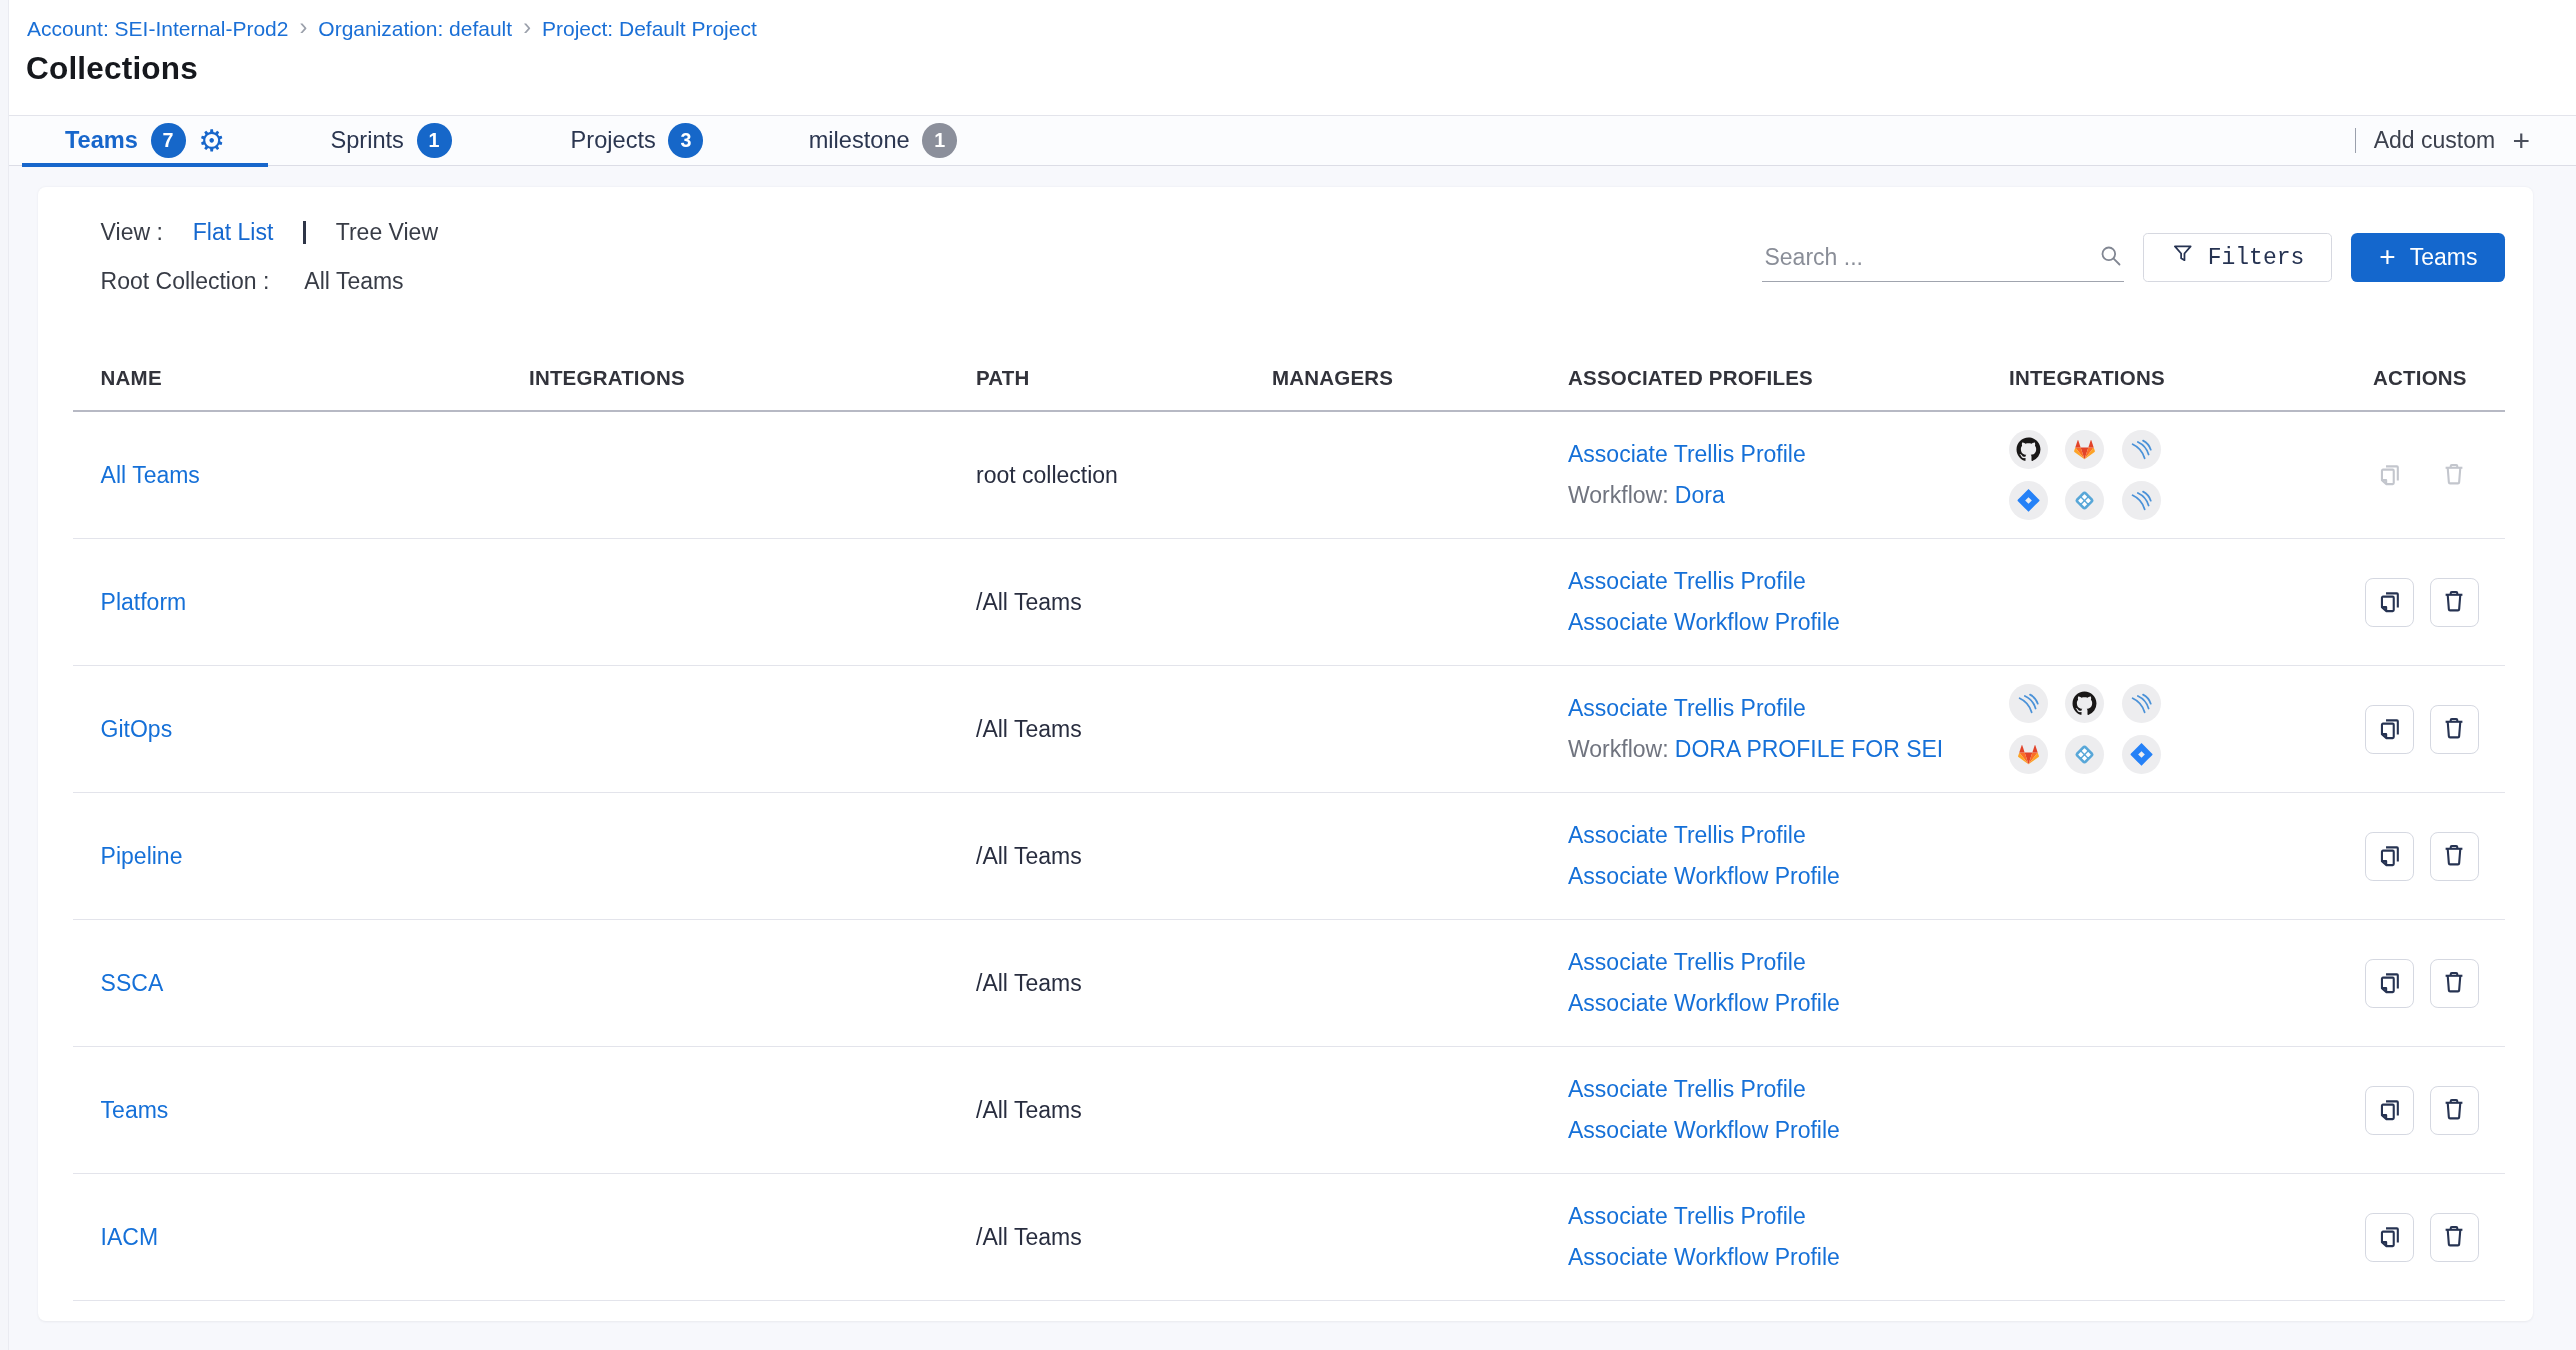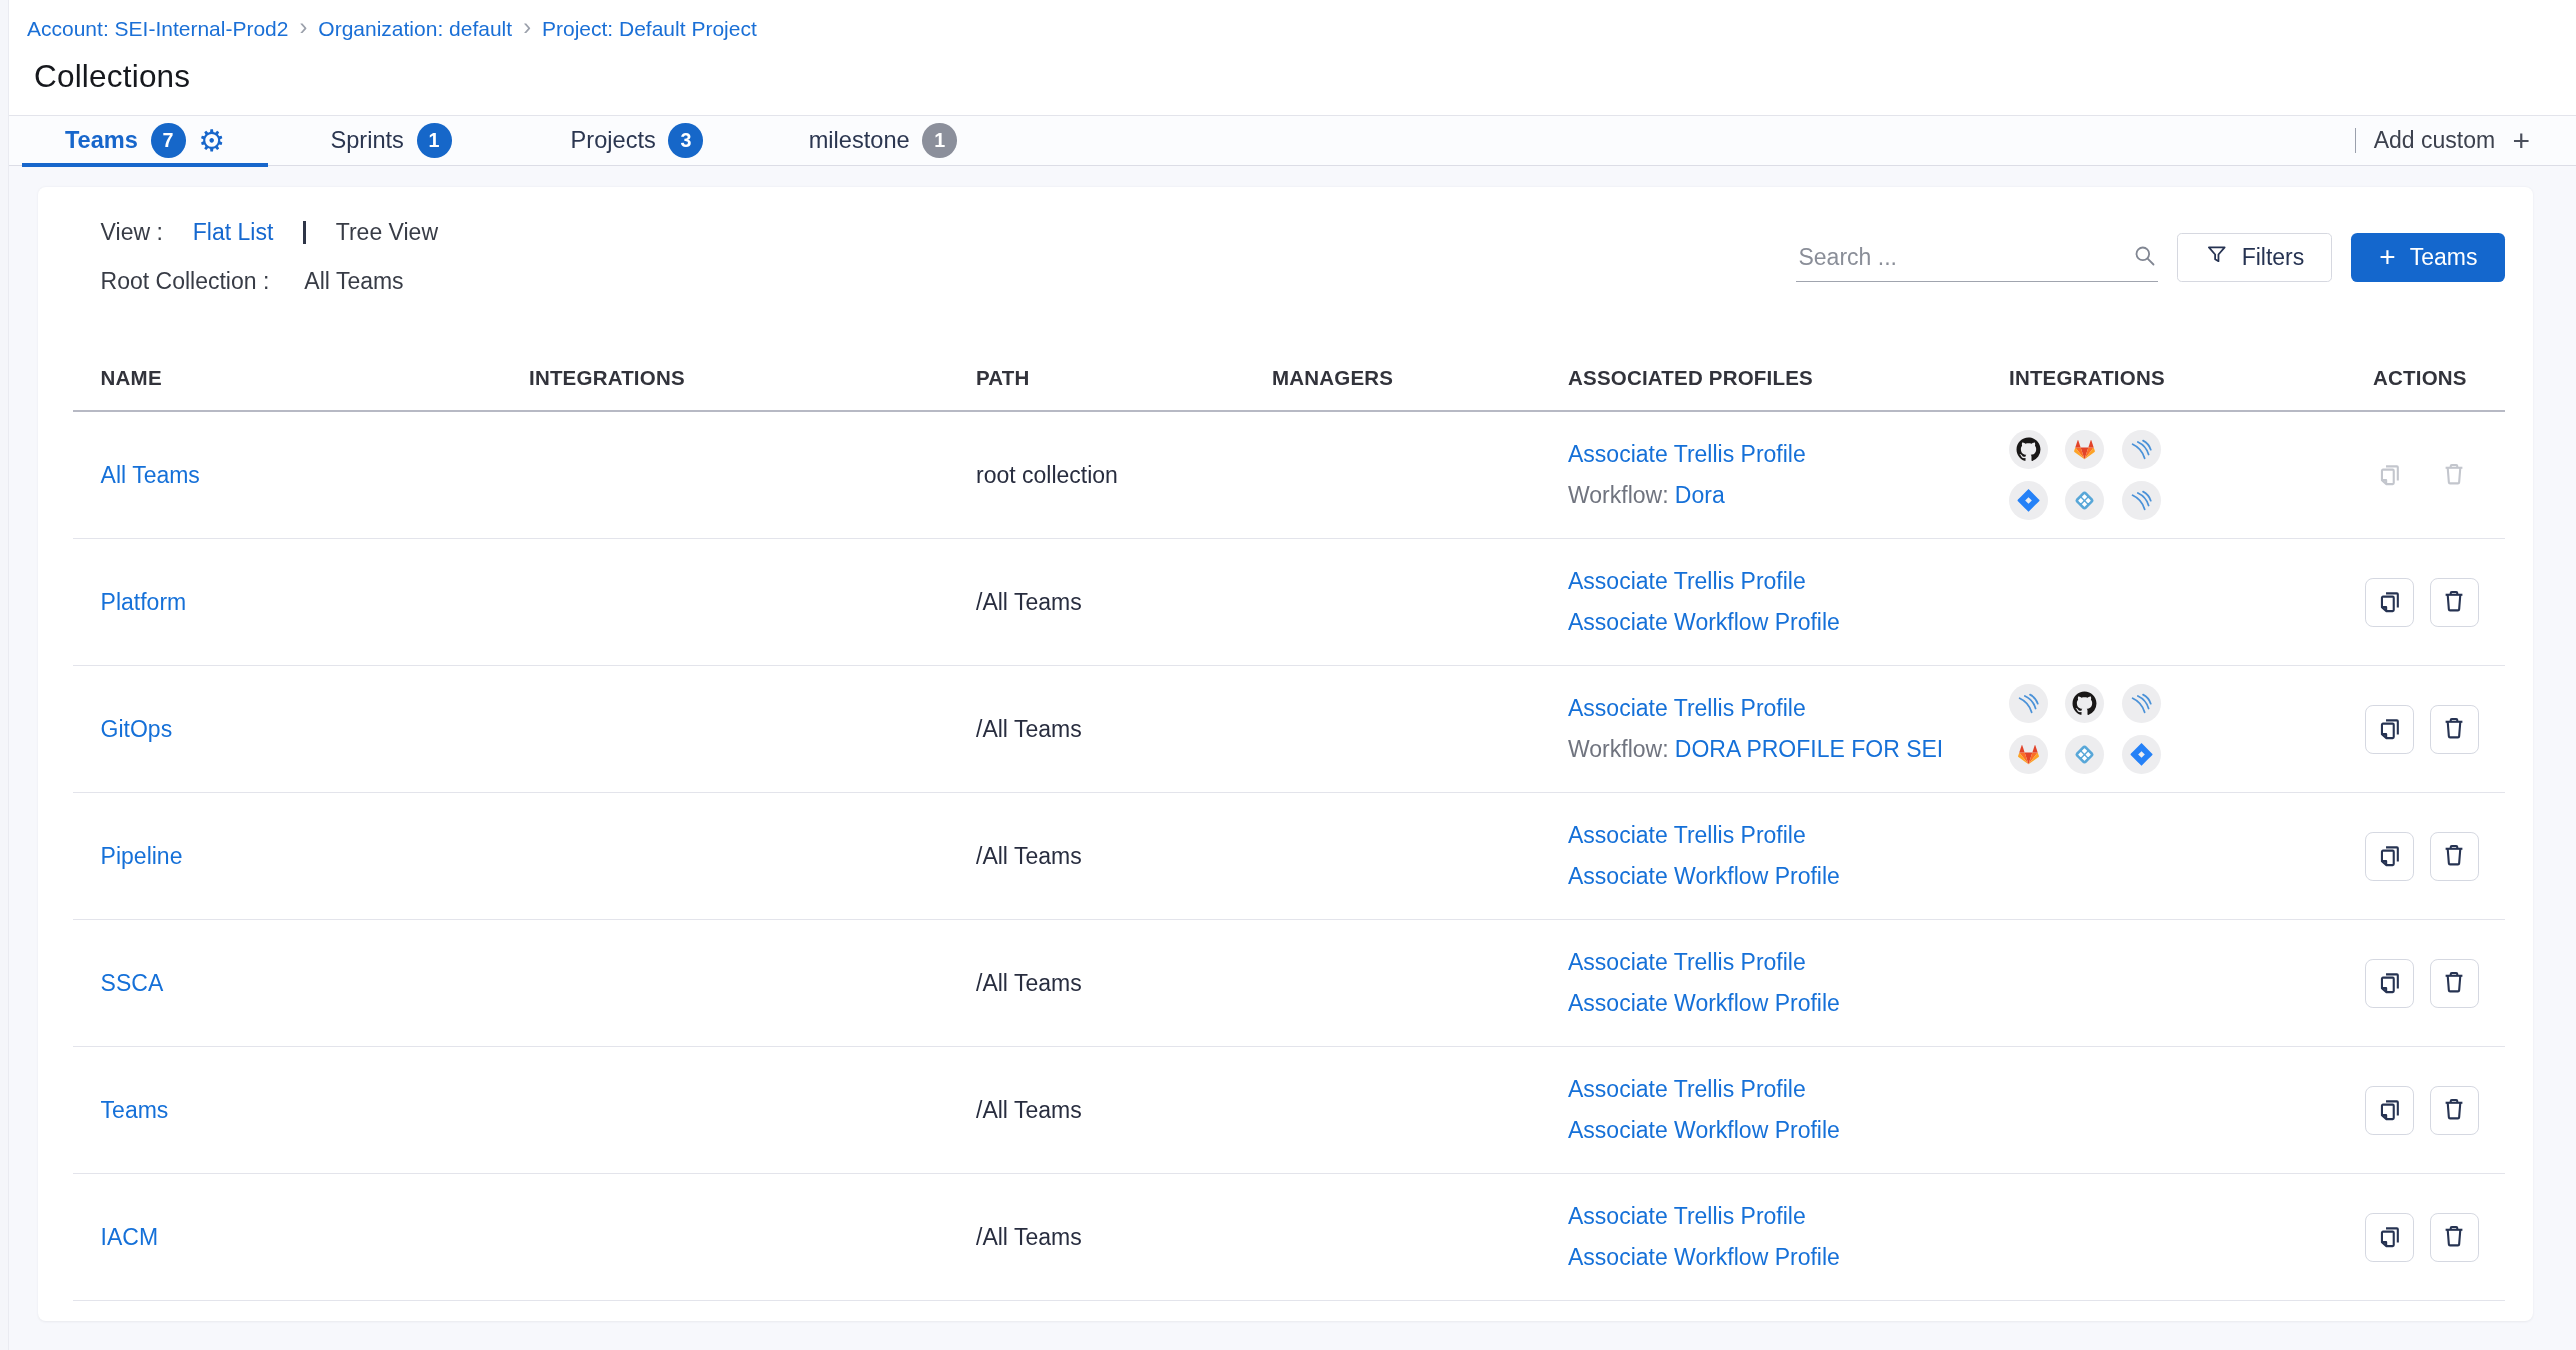--- a/index.html
+++ b/index.html
@@ -12,21 +12,21 @@
   a{text-decoration:none;cursor:pointer;}
 
   
   .rail{position:absolute;left:0;top:0;bottom:0;width:7.9px;background:#f5f6fa;border-right:0.8px solid #eaebf1;z-index:6;}
 
   
   .header-band{position:absolute;top:0;left:0;right:0;height:115px;background:#ffffff;z-index:1;}
   .breadcrumb{position:absolute;left:27px;top:17.3px;display:flex;align-items:center;gap:11px;font-size:21px;}
   .bc-link{color:#1a6fd6;}
   .bc-sep{color:#9ba0ab;font-size:23.6px;line-height:1;transform:translateY(-1.6px);}
-  .page-title{position:absolute;left:26px;top:50px;margin:8px;font-size:31.5px;font-weight:400;color:#16181d;letter-spacing:0.2px;}
+  .page-title{position:absolute;left:26px;top:50px;margin:0;font-size:31.5px;font-weight:700;color:#16181d;letter-spacing:0.2px;}
 
   
   .tabstrip{position:absolute;top:115px;left:0;right:0;height:49px;background:#fbfcfe;
     border-top:0.8px solid #e3e4eb;border-bottom:1.6px solid #dcdde6;display:flex;align-items:center;padding-left:22px;z-index:2;}
   .tab{width:246px;height:100%;display:flex;justify-content:center;align-items:center;gap:12.6px;position:relative;cursor:pointer;}
   .tab-label{font-size:23.6px;color:#2b3650;font-weight:500;}
   .tab.active .tab-label{color:#1766cb;font-weight:600;}
   .tab.active::after{content:"";position:absolute;left:0;right:0;bottom:-1.6px;height:3.9px;background:#1766cb;}
   .badge{min-width:35px;height:35px;padding:0 4.7px;box-sizing:border-box;border-radius:17.3px;display:flex;align-items:center;justify-content:center;color:#fff;font-size:19.7px;font-weight:600;}
   .badge.blue{background:#1667c9;}
@@ -45,21 +45,21 @@
   .view-line{display:flex;align-items:center;gap:30px;height:28px;}
   .view-bar{width:2.4px;height:23.6px;background:#2e3547;}
   .flat-list{color:#1568cf;font-weight:500;}
   .root-line{display:flex;align-items:center;gap:35px;height:28px;margin-top:21px;}
 
   .search-block{position:absolute;right:0;top:46px;display:flex;align-items:center;gap:19px;}
   .search-wrap{width:362px;height:47px;border-bottom:1.6px solid #a0a4ae;display:flex;align-items:center;gap:4px;}
   .search-input{flex:1;border:none;outline:none;background:transparent;font-size:23px;color:#4c505b;font-family:"Liberation Sans",sans-serif;}
   .search-input::placeholder{color:#8a8e98;}
   .btn-filters{height:49px;padding:0 27px;border:1.6px solid #d6d8e0;border-radius:4.7px;background:#fff;color:#263352;
-    font-size:23px;display:flex;align-items:center;gap:12.6px;cursor:pointer;font-family:Liberation Sans, sans-serif;}
+    font-size:23px;display:flex;align-items:center;gap:12.6px;cursor:pointer;font-family:Liberation Mono, monospace;}
   .btn-teams{height:49px;padding:0 28px;border:none;border-radius:6.3px;background:#1467cd;color:#fff;
     font-size:23px;display:flex;align-items:center;gap:14px;cursor:pointer;font-family:"Liberation Sans",sans-serif;}
   .btn-plus{font-size:28px;font-weight:300;line-height:1;transform:translateY(-0.8px);}
 
   
   .grid-cols{display:grid;grid-template-columns:456px 447px 296px 296px 441px 345px 150px;}
   .thead{height:46px;align-items:end;padding-bottom:22px;box-sizing:border-box;border-bottom:2.4px solid #b7b9c4;}
   .th{font-size:20.5px;font-weight:700;color:#32333b;letter-spacing:0.2px;}
   .th:first-child{padding-left:27.6px;}
   .th:last-child{padding-left:19px;}

